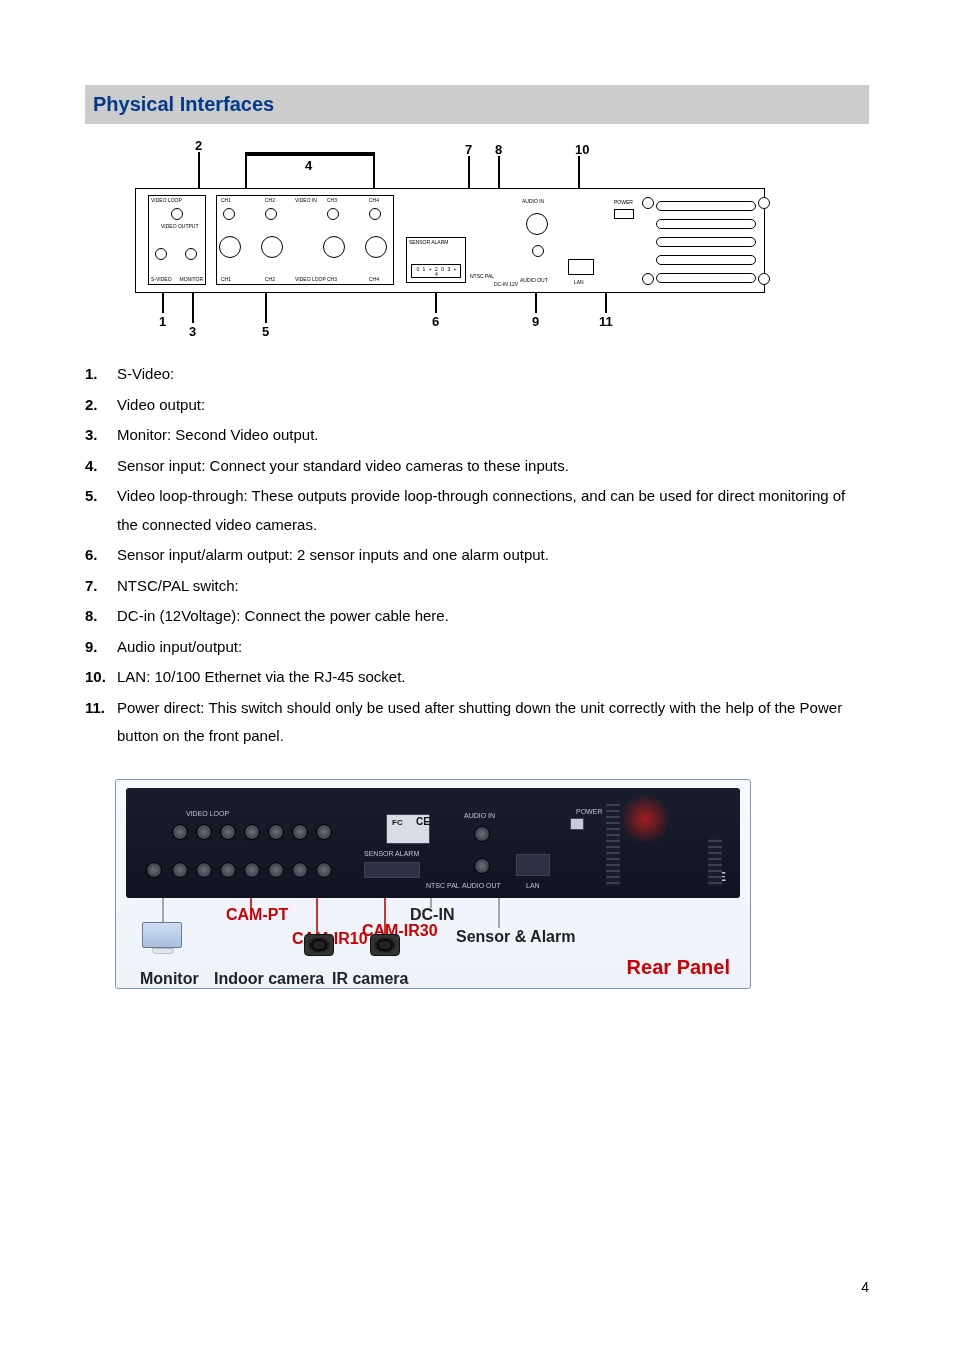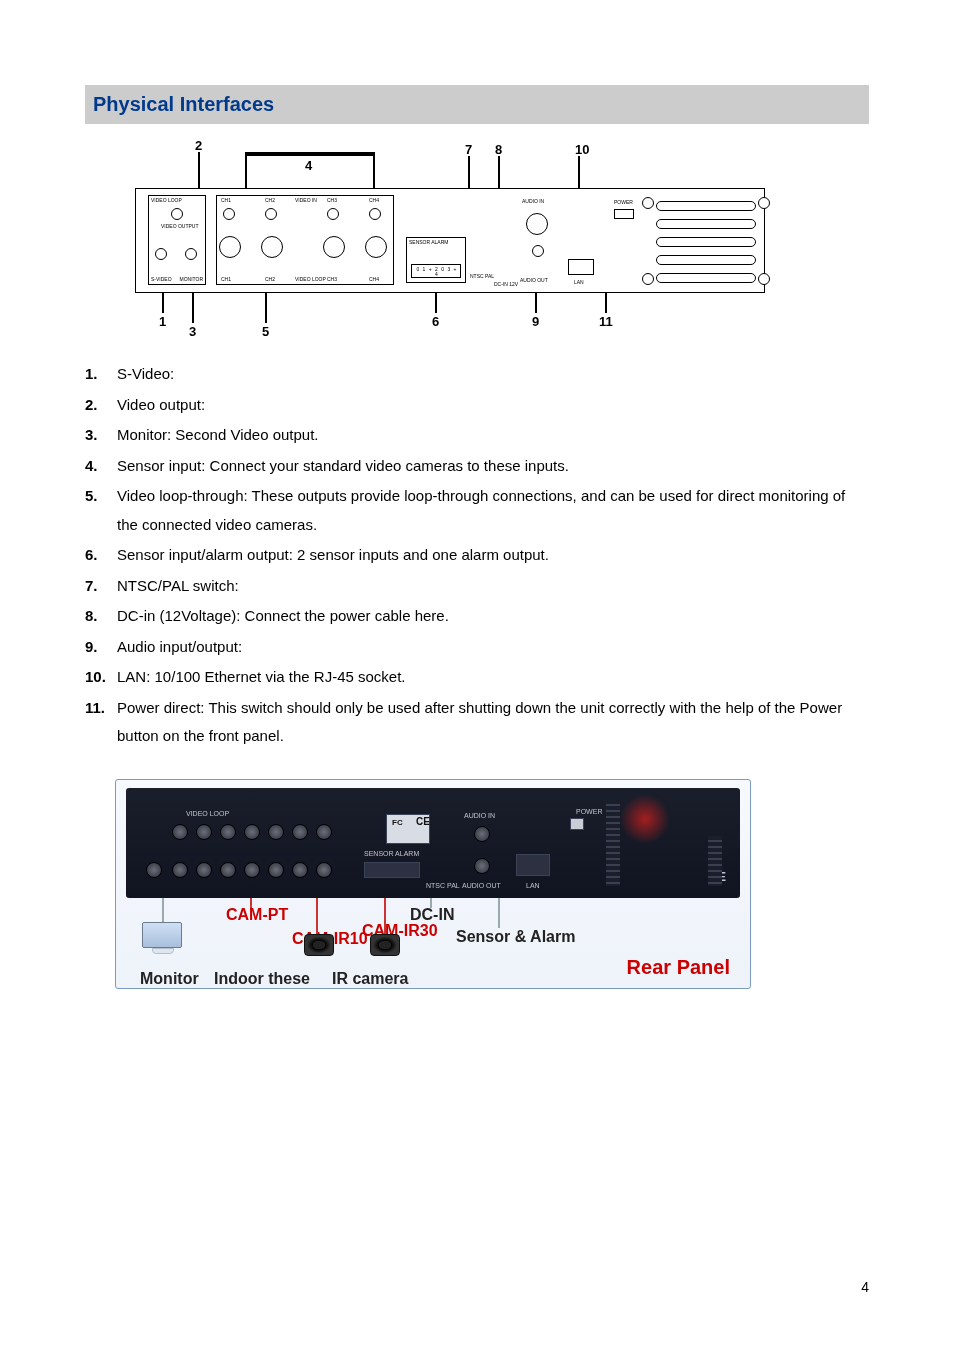--- a/index.html
+++ b/index.html
@@ -357,21 +357,21 @@
     <span class="label big" style="right:20px; top:176px;">Rear Panel</span>
 
     <div class="monitor-icon">
       <div class="screen"></div>
         <div class="stand"></div>
     </div>
     <div class="cam-icon" style="left:188px; top:154px;"></div>
     <div class="cam-icon" style="left:254px; top:154px;"></div>
 
     <span class="label" style="left:24px;  top:190px; color:#222;">Monitor</span>
-    <span class="label" style="left:98px;  top:190px; color:#222;">Indoor these</span>
+    <span class="label" style="left:98px;  top:190px; color:#222;">Indoor camera</span>
     <span class="label" style="left:216px; top:190px; color:#222;">IR camera</span>
 
     <div style="position:absolute; left:46px; top:118px; width:2px; height:24px; background:#9aa;"></div>
     <div style="position:absolute; left:134px; top:118px; width:2px; height:10px; background:#c33;"></div>
     <div style="position:absolute; left:200px; top:118px; width:2px; height:36px; background:#c33;"></div>
     <div style="position:absolute; left:268px; top:118px; width:2px; height:36px; background:#c33;"></div>
     <div style="position:absolute; left:314px; top:118px; width:2px; height:10px; background:#9aa;"></div>
     <div style="position:absolute; left:382px; top:118px; width:2px; height:30px; background:#9aa;"></div>
   </div>
 

